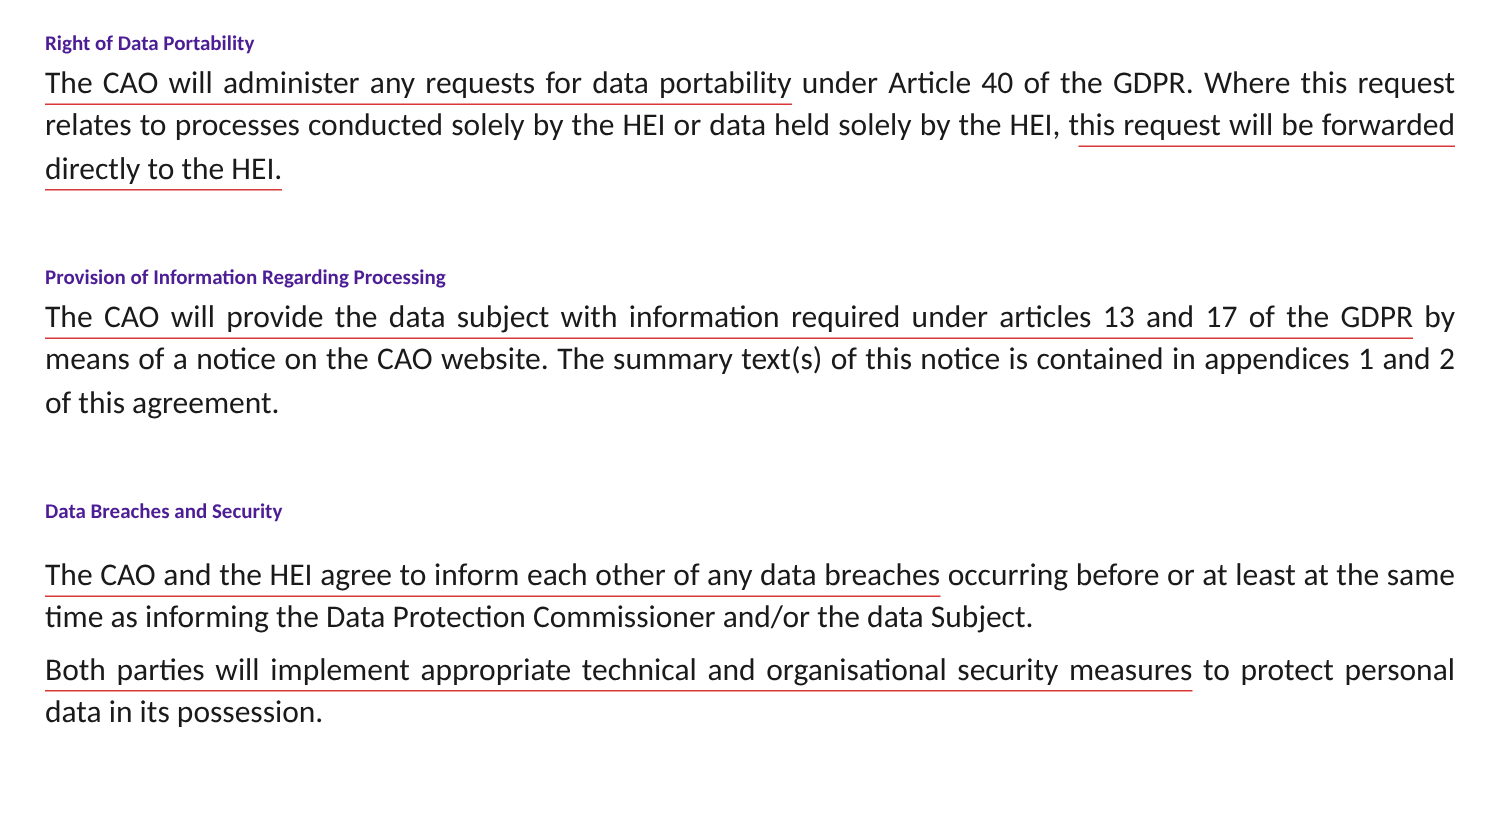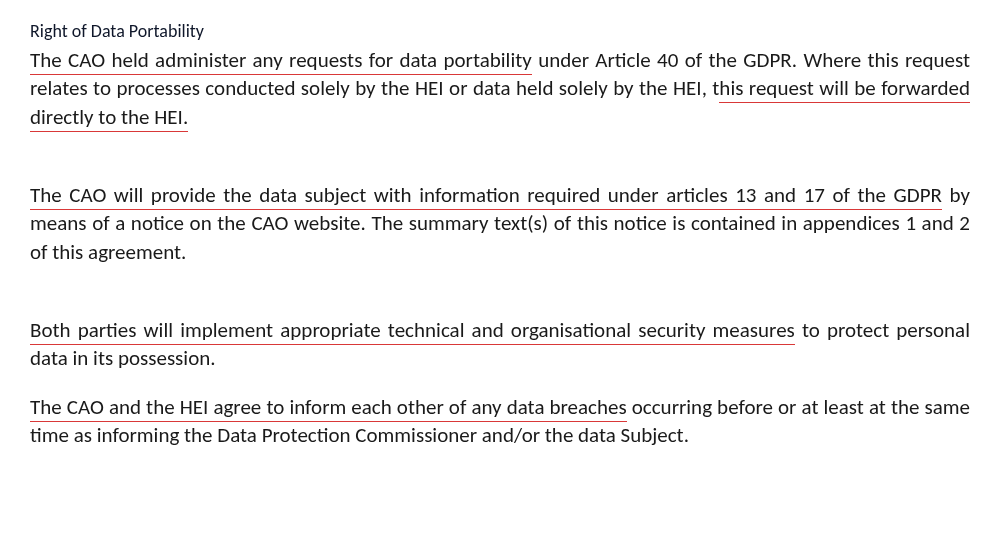--- a/index.html
+++ b/index.html
@@ -13,24 +13,24 @@
     
     .section {
       margin-bottom: 50px;
     }
     
     .section:last-child {
       margin-bottom: 20px;
     }
     
     .section-heading {
-      font-weight: normal;
-      font-size: 18px;
+      font-weight: bold;
+      font-size: 14px;
       margin-bottom: 4px;
-      color: #0f172a;
+      color: #4c1d95;
     }
     
     .paragraph {
       font-size: 21px;
       line-height: 1.35;
       text-align: justify;
       margin-bottom: 6px;
       color: #1a1a1a;
     }
     
@@ -42,30 +42,32 @@
       border-bottom: 1px solid #d93838;
       padding-bottom: 1px;
     }
   </style>
 </head>
 <body>
 
 <div class="section">
   <div class="section-heading">Right of Data Portability</div>
   <div class="paragraph">
-    <span class="underline-red">The CAO held administer any requests for data portability</span><span> under Article 40 of the GDPR. Where this request relates to processes conducted solely by the HEI or data held solely by the HEI, t</span><span class="underline-red">his request will be forwarded directly to the HEI.</span>
+    <span class="underline-red">The CAO will administer any requests for data portability</span><span> under Article 40 of the GDPR. Where this request relates to processes conducted solely by the HEI or data held solely by the HEI, t</span><span class="underline-red">his request will be forwarded directly to the HEI.</span>
   </div>
 </div>
 
 <div class="section">
+  <div class="section-heading">Provision of Information Regarding Processing</div>
   <div class="paragraph">
     <span class="underline-red">The CAO will provide the data subject with information required under articles 13 and 17 of the GDPR</span><span> by means of a notice on the CAO website. The summary text(s) of this notice is contained in appendices 1 and 2 of this agreement.</span>
   </div>
 </div>
 
 <div class="section">
+  <div class="section-heading">Data Breaches and Security</div>
+  <div class="paragraph para-spacing">
+    <span class="underline-red">The CAO and the HEI agree to inform each other of any data breaches</span><span> occurring before or at least at the same time as informing the Data Protection Commissioner and/or the data Subject.</span>
+  </div>
   <div class="paragraph">
     <span class="underline-red">Both parties will implement appropriate technical and organisational security measures</span><span> to protect personal data in its possession.</span>
-  </div>
-  <div class="paragraph para-spacing">
-    <span class="underline-red">The CAO and the HEI agree to inform each other of any data breaches</span><span> occurring before or at least at the same time as informing the Data Protection Commissioner and/or the data Subject.</span>
   </div>
 </div>
 
 </body></html>

